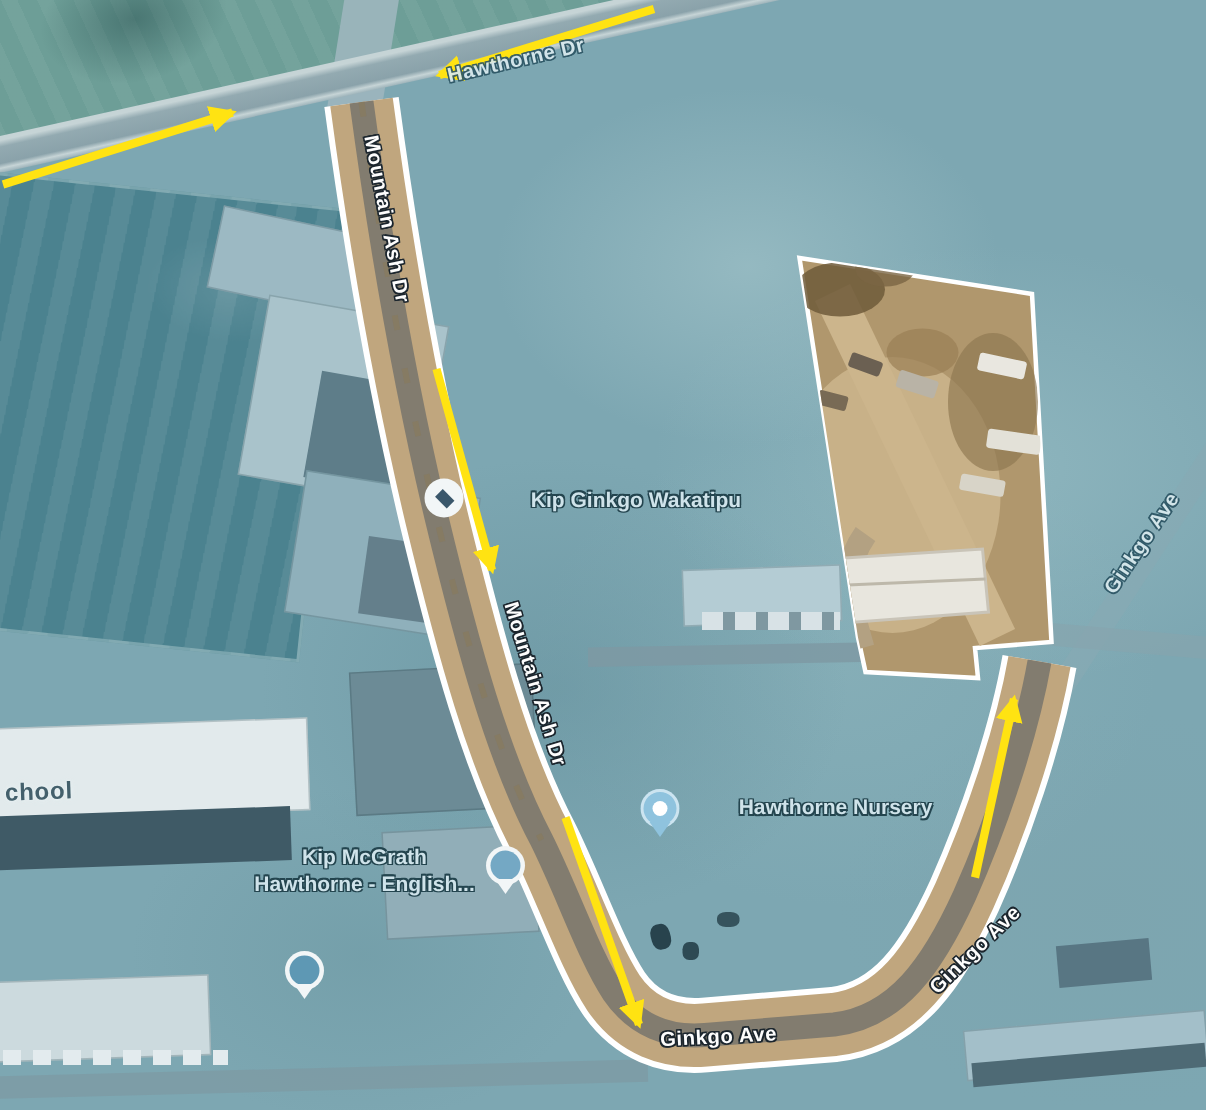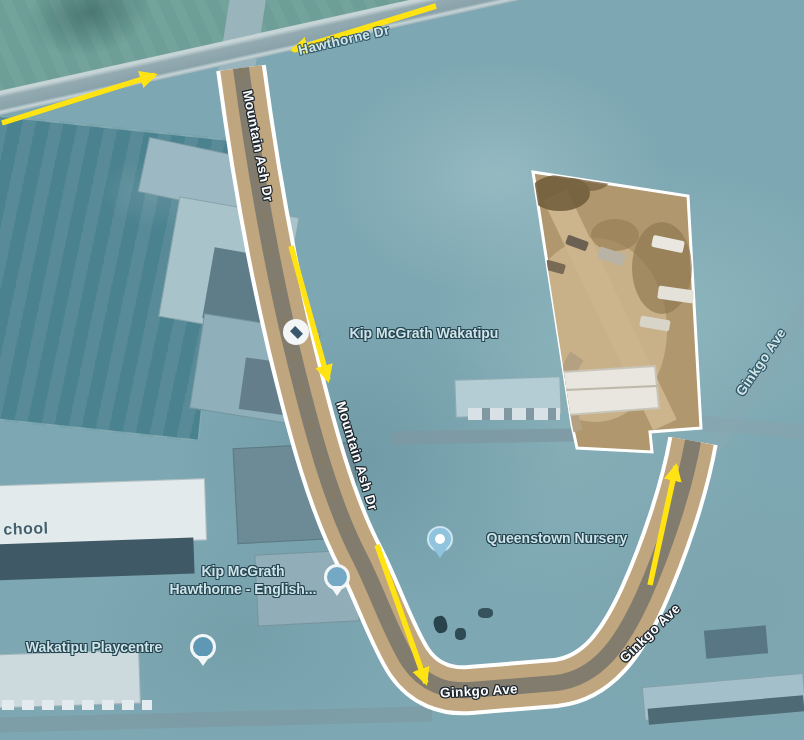--- a/index.html
+++ b/index.html
@@ -139,47 +139,44 @@
 
   <div id="labels" style="left:0;top:0;width:804px;height:740px;pointer-events:none;">
       <div class="map-lbl filtered" style="left: 344px; top: 40px; transform: translate(-50%, -50%) rotate(-13deg);">Hawthorne Dr</div>
       <div class="map-lbl route" style="left: 258px; top: 146px; transform: translate(-50%, -50%) rotate(79deg);">Mountain Ash Dr</div>
       <div class="map-lbl route" style="left: 357px; top: 456px; transform: translate(-50%, -50%) rotate(73deg);">Mountain Ash Dr</div>
       <div class="map-lbl filtered" style="left: 761px; top: 362px; transform: translate(-50%, -50%) rotate(-56deg);">Ginkgo Ave</div>
       <div class="map-lbl route" style="left: 650px; top: 633px; transform: translate(-50%, -50%) rotate(-44deg);">Ginkgo Ave</div>
       <div class="map-lbl route" style="left: 479px; top: 691px; transform: translate(-50%, -50%) rotate(-3deg);">Ginkgo Ave</div>
       <div class="map-lbl building" style="left: 26px; top: 529px; transform: translate(-50%, -50%) rotate(-2deg);">chool</div>
       <div class="poi" style="left: 424px; top: 333px; transform: translate(-50%, -50%); pointer-events: auto;">
-        <div style="position: static;">Kip McGrath Wakatipu</div>
+        <div style="position: static;">Kip Ginkgo Wakatipu</div>
       </div>
       <div class="pin" style="left: 296px; top: 332px; transform: translate(-50%, -50%); pointer-events: auto;">
         <div class="disc" style="background: rgb(242, 246, 247);"></div>
         <div class="cap" style="left: 8px; top: 8px; width: 11px; height: 11px;"></div>
       </div>
       <div class="poi" style="left: 557px; top: 538px; transform: translate(-50%, -50%); pointer-events: auto;">
-        <div style="position: static;">Queenstown Nursery</div>
+        <div style="position: static;">Hawthorne Nursery</div>
       </div>
       <div class="pin" style="left: 440px; top: 539px; transform: translate(-50%, -50%); pointer-events: auto;">
         <div class="disc" style="background: rgb(143, 195, 222); box-shadow: rgba(255, 255, 255, 0.55) 0px 0px 0px 2px inset;"></div>
         <div class="inner" style="left: 8px; top: 8px; width: 10px; height: 10px; background: rgb(255, 255, 255);"></div>
         <div class="tail" style="border-top: 10px solid rgb(143, 195, 222);"></div>
       </div>
       <div class="poi" style="left: 243px; top: 580px; transform: translate(-50%, -50%); pointer-events: auto;">
         <div style="position: static;">Kip McGrath</div>
         <div style="position: static;">Hawthorne - English...</div>
       </div>
       <div class="pin" style="left: 337px; top: 577px; transform: translate(-50%, -50%); pointer-events: auto;">
         <div class="disc" style="background: rgb(242, 246, 247);"></div>
         <div style="left: 9.5px; top: 9.5px; width: 7px; height: 7px; border-radius: 50%; background: rgb(255, 255, 255);"></div>
         <div class="inner" style="left: 3px; top: 3px; width: 20px; height: 20px; background: rgb(116, 168, 196);"></div>
         <div class="tail" style="border-top: 10px solid rgb(242, 246, 247);"></div>
       </div>
-      <div class="poi" style="left: 94px; top: 647px; transform: translate(-50%, -50%); pointer-events: auto;">
-        <div style="position: static;">Wakatipu Playcentre</div>
-      </div>
       <div class="pin" style="left: 203px; top: 647px; transform: translate(-50%, -50%); pointer-events: auto;">
         <div class="disc" style="background: rgb(242, 246, 247);"></div>
         <div class="cap" style="left: 8.5px; top: 8.5px; width: 9px; height: 9px; background: rgb(255, 255, 255);"></div>
         <div class="inner" style="left: 3px; top: 3px; width: 20px; height: 20px; background: rgb(94, 152, 180);"></div>
         <div class="tail" style="border-top: 10px solid rgb(242, 246, 247);"></div>
       </div>
     </div>
 </div>
 
 </body></html>

